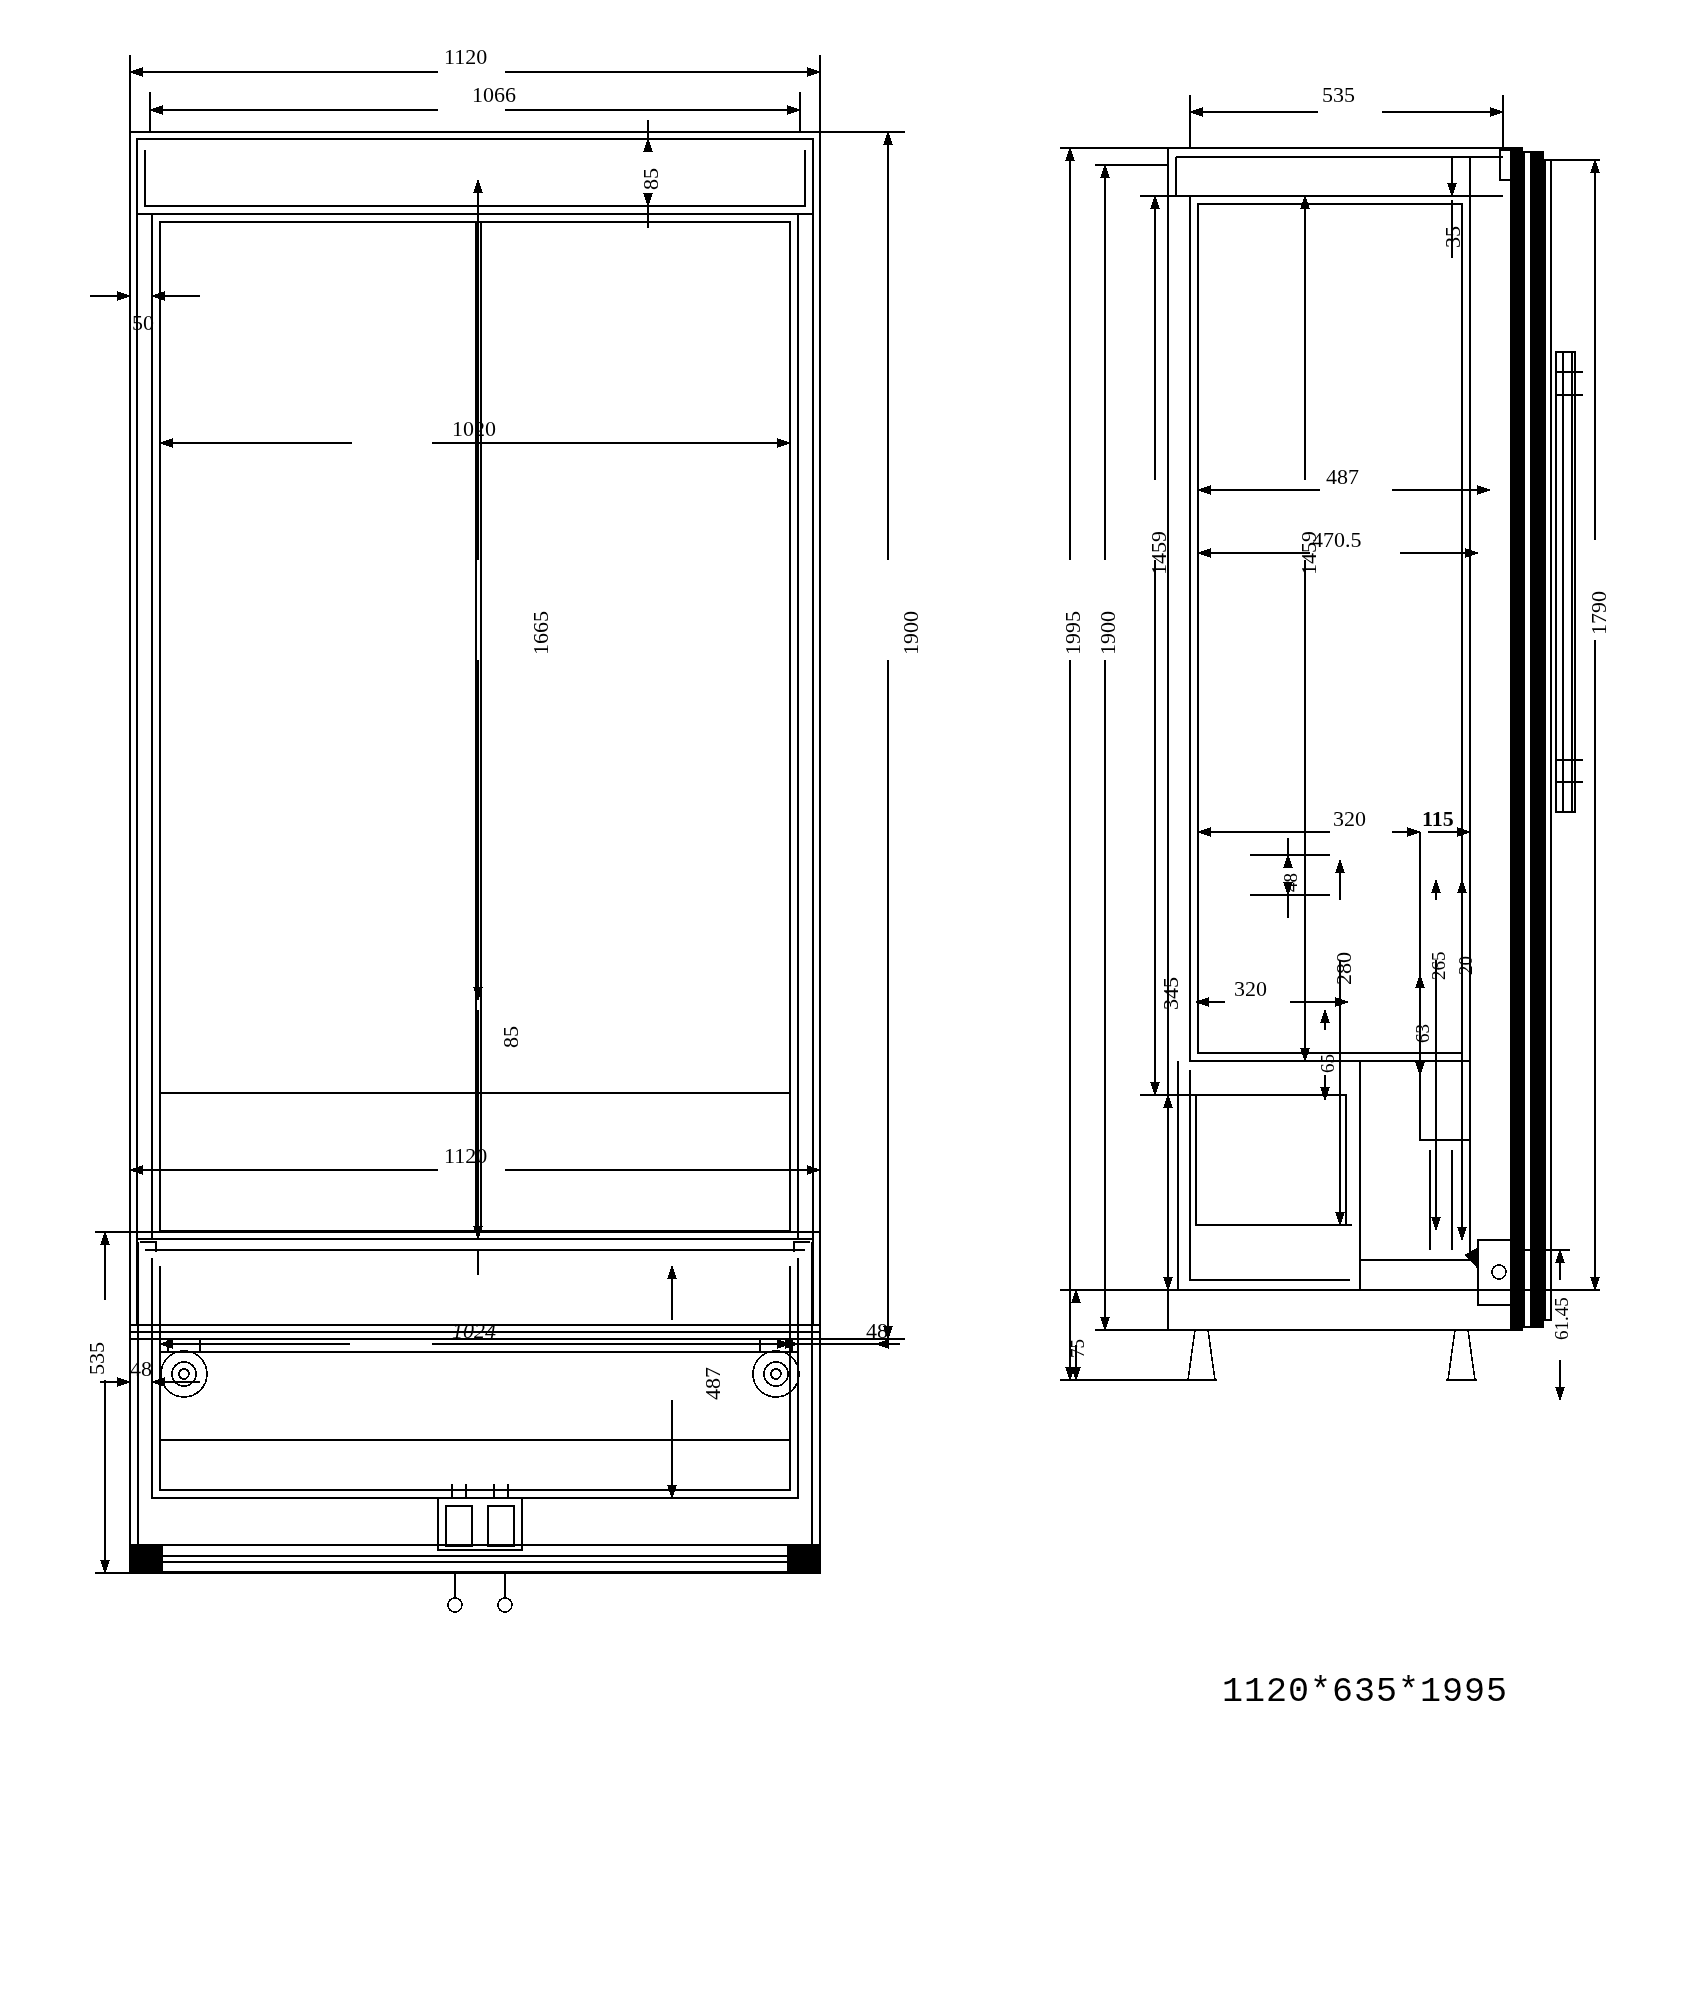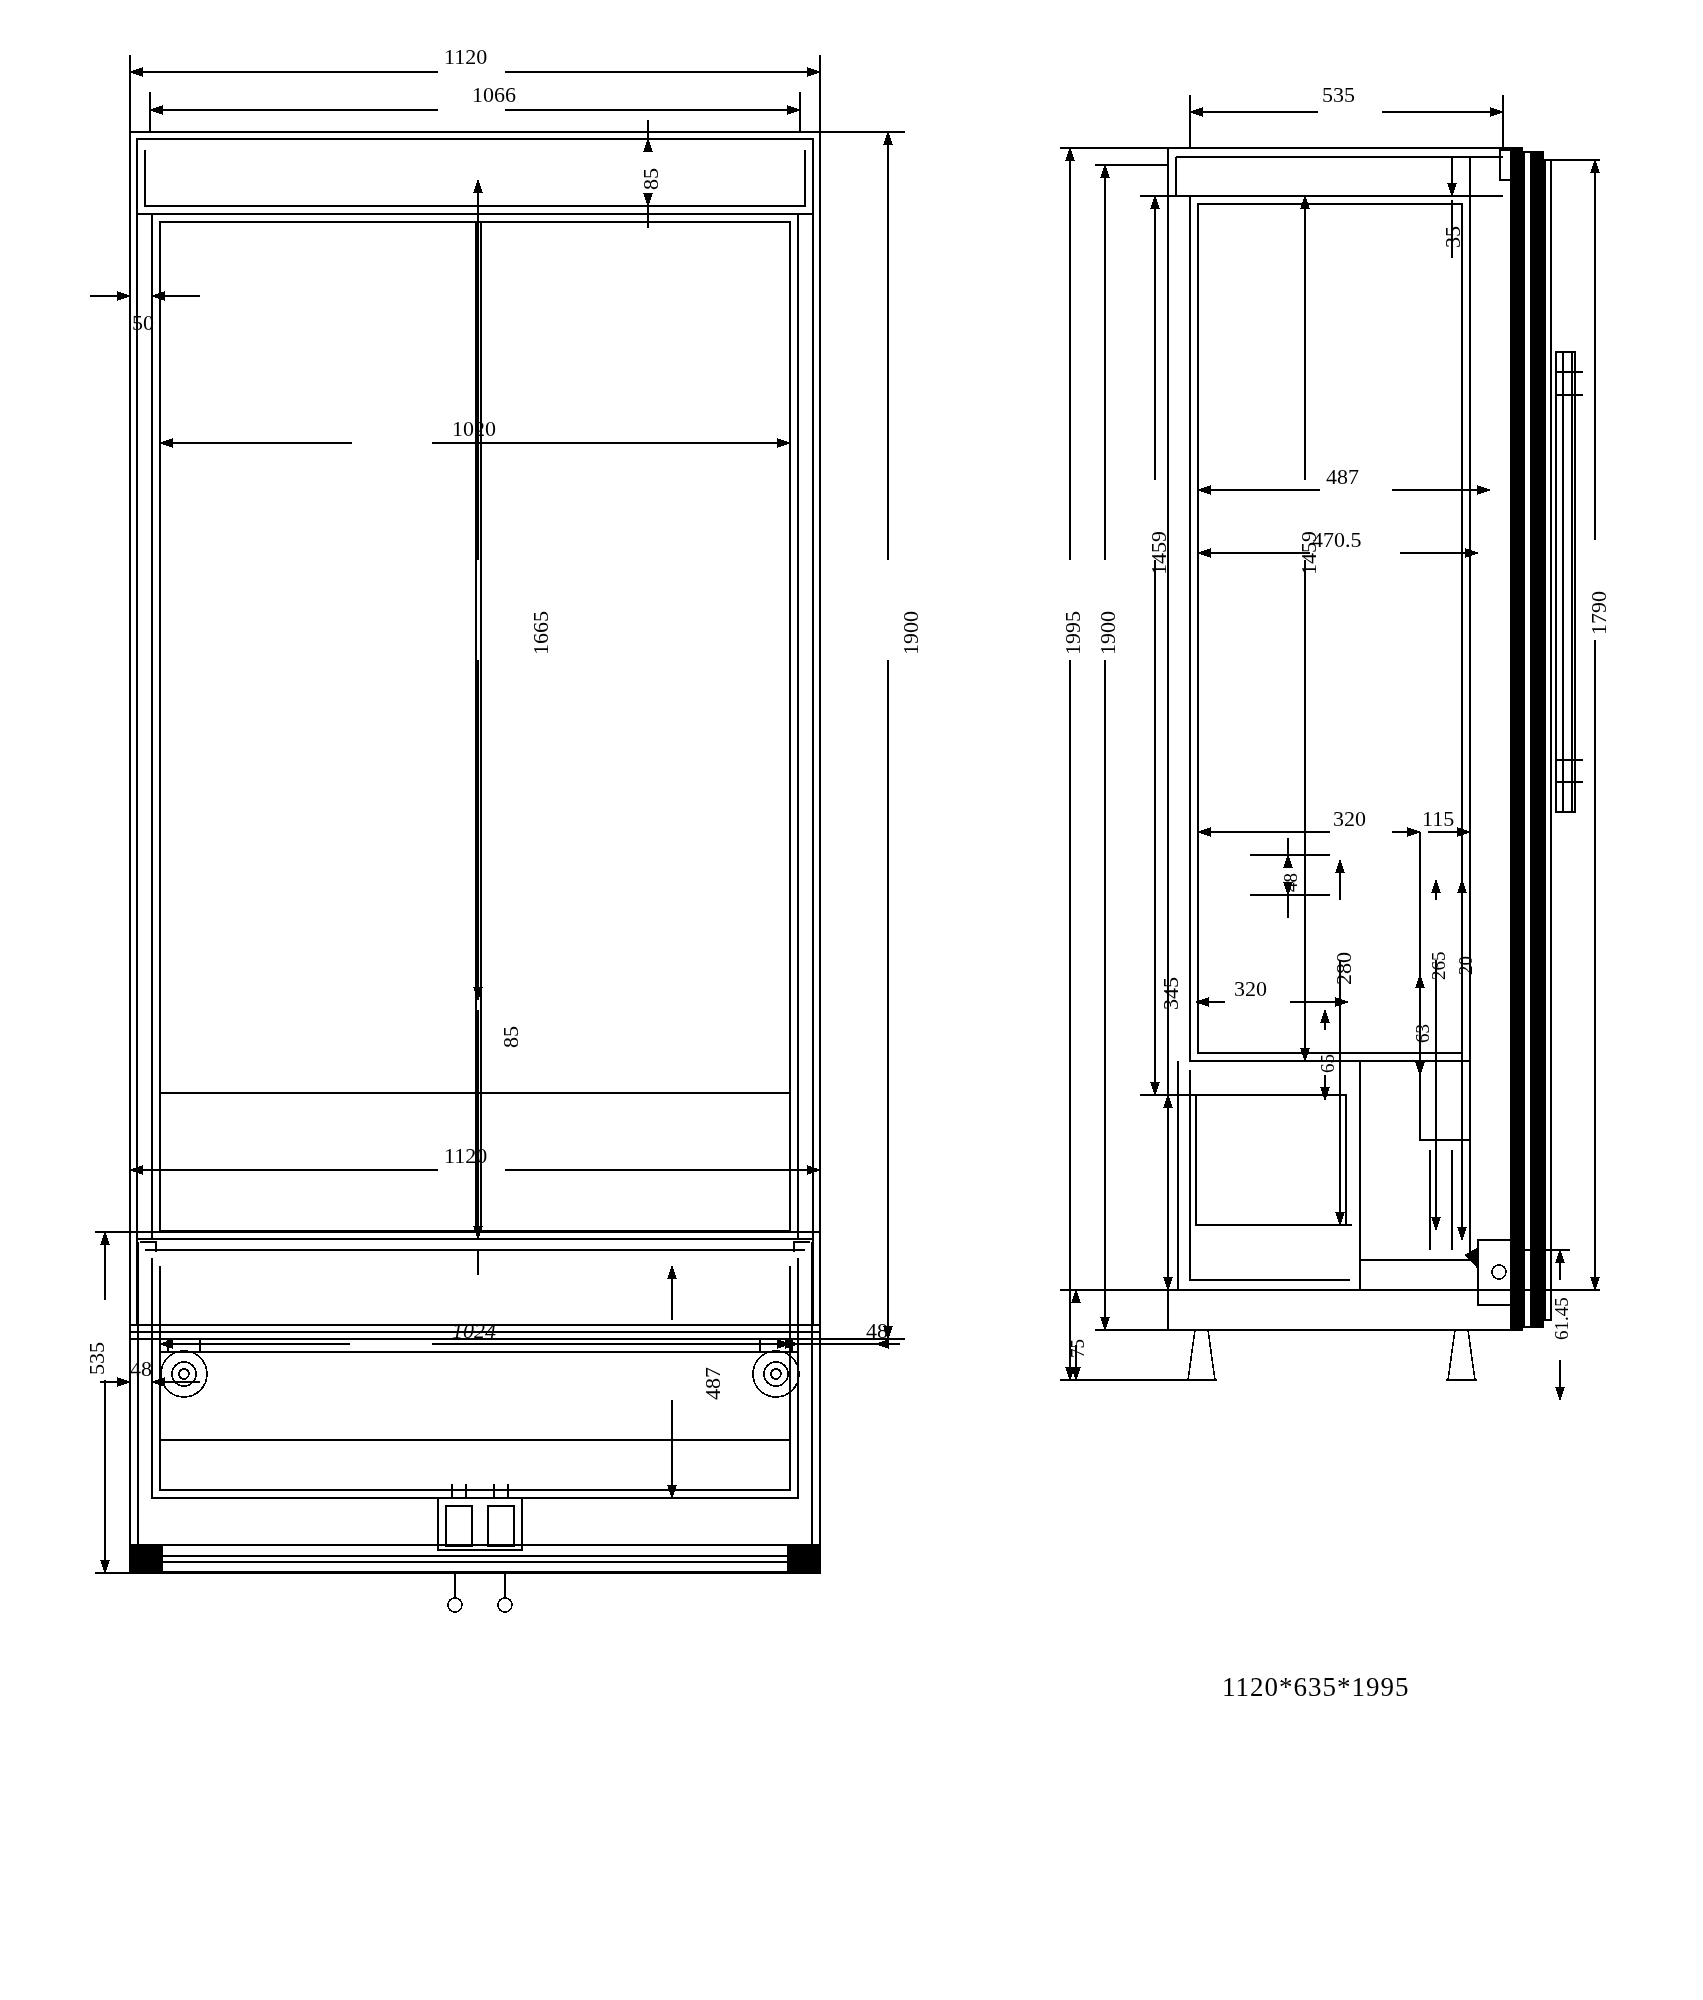--- a/index.html
+++ b/index.html
@@ -29,22 +29,22 @@
     white-space: nowrap;
     line-height: 1;
   }
   .dim-label.vert {
     transform-origin: left top;
     transform: rotate(-90deg);
   }
   .dim-label.small { font-size: 19px; }
   .overall-label {
     position: absolute;
-    font-family: Liberation Serif, serif;
-    font-size: 27px;
+    font-family: Liberation Mono, monospace;
+    font-size: 35px;
     letter-spacing: 1px;
     white-space: nowrap;
   }
   svg { display: block; }
 </style>
 </head>
 <body>
 
 <div id="sheet">
 
@@ -387,21 +387,21 @@
   <div class="dim-label" style="left:1322px; top:84px;">535</div>
   <div class="dim-label vert" style="left:1442px; top:248px;">35</div>
   <div class="dim-label vert" style="left:1062px; top:655px;">1995</div>
   <div class="dim-label vert" style="left:1097px; top:655px;">1900</div>
   <div class="dim-label vert" style="left:1148px; top:575px;">1459</div>
   <div class="dim-label vert" style="left:1298px; top:575px;">1459</div>
   <div class="dim-label" style="left:1326px; top:466px;">487</div>
   <div class="dim-label" style="left:1312px; top:529px;">470.5</div>
   <div class="dim-label vert" style="left:1588px; top:635px;">1790</div>
   <div class="dim-label" style="left:1333px; top:808px;">320</div>
-  <div class="dim-label" style="left:1422px; top:808px;">115</div>
+  <div class="dim-label" style="left:1422px; top:808px;font-weight:bold;">115</div>
   <div class="dim-label vert small" style="left:1281px; top:892px;">48</div>
   <div class="dim-label vert" style="left:1160px; top:1010px;">345</div>
   <div class="dim-label vert" style="left:1333px; top:985px;">280</div>
   <div class="dim-label vert small" style="left:1429px; top:980px;">265</div>
   <div class="dim-label vert small" style="left:1456px; top:975px;">20</div>
   <div class="dim-label" style="left:1234px; top:978px;">320</div>
   <div class="dim-label vert small" style="left:1413px; top:1043px;">63</div>
   <div class="dim-label vert small" style="left:1318px; top:1073px;">65</div>
   <div class="dim-label vert small" style="left:1068px; top:1358px;">75</div>
   <div class="dim-label vert small" style="left:1552px; top:1340px;">61.45</div>

